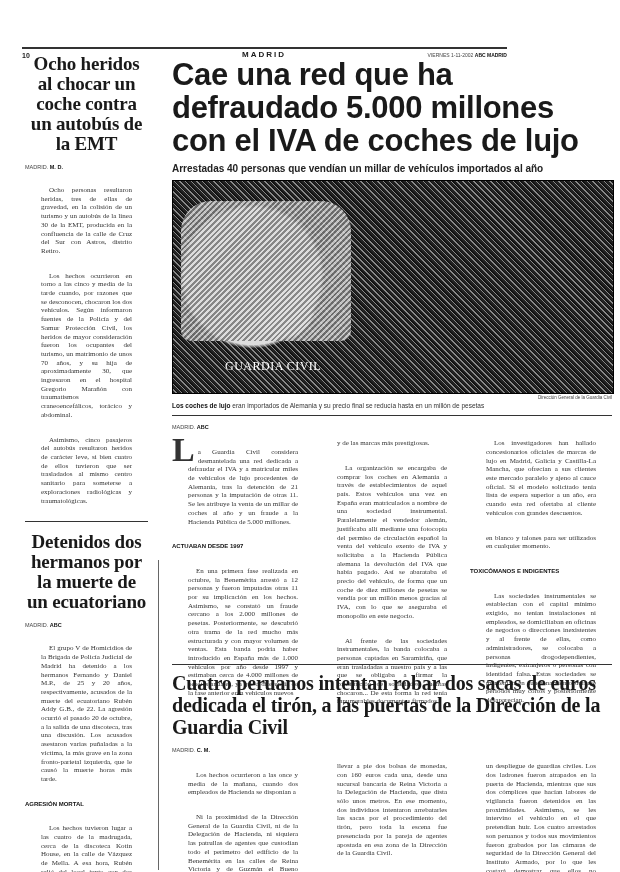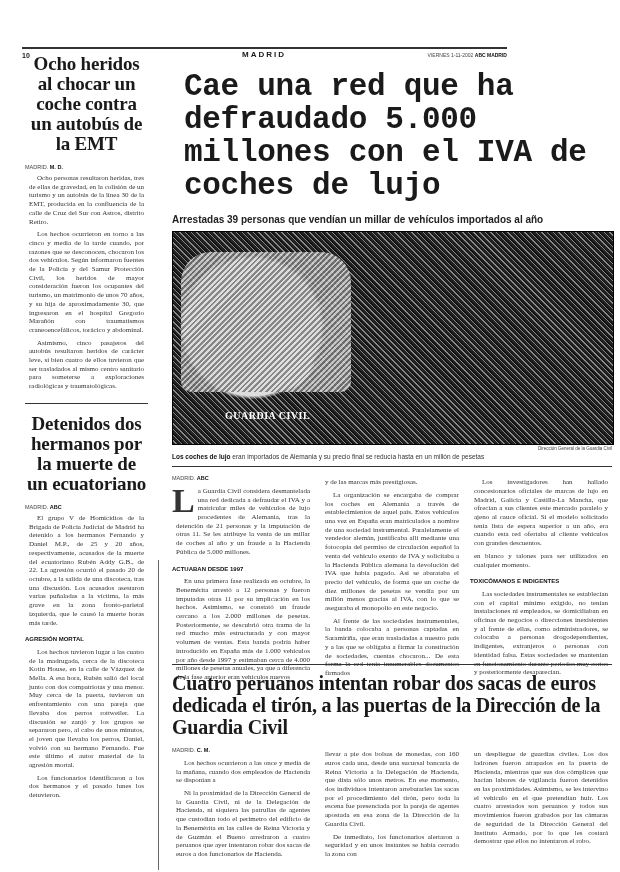--- a/index.html
+++ b/index.html
@@ -10,34 +10,34 @@
   .page-number { position: absolute; left: 0; top: 8px; font-family: "Liberation Sans", sans-serif; font-size: 7px; font-weight: bold; }
   .section-title { position: absolute; left: 220px; top: 6px; font-family: "Liberation Sans", sans-serif; font-size: 8px; font-weight: bold; letter-spacing: 2px; }
   .dateline { position: absolute; right: 0; top: 8px; font-family: "Liberation Sans", sans-serif; font-size: 5px; color: #444; }
   .dateline b { color: #111; }
 
   .left-col { position: absolute; left: 25px; top: 54px; width: 123px; }
   .headline-sm { font-family: "Liberation Serif", serif; font-weight: bold; font-size: 19px; line-height: 20px; margin: 0 0 10px 0; letter-spacing: -0.2px; text-align: center; }
   .byline { font-family: "Liberation Sans", sans-serif; font-size: 5.5px; color: #444; margin-bottom: 2px; }
   .byline b { color: #111; }
   .body-text { font-family: "Liberation Serif", serif; font-size: 7px; line-height: 8.7px; text-align: justify; color: #333; }
-  .body-text p { margin: 4px; text-indent: 8px; }
+  .body-text p { margin: 16px; text-indent: 8px; }
   .subhead { font-family: "Liberation Sans", sans-serif; font-weight: bold; font-size: 6px; margin: 8px 0 2px 0; color: #111; }
   .rule { height: 1.2px; background: #333; margin: 12px 0 10px 0; }
 
   .main { position: absolute; left: 172px; top: 58px; width: 440px; }
-  .headline-lg { font-family: Liberation Mono, monospace; font-weight: bold; font-size: 31px; line-height: 33px; margin: 12px; letter-spacing: -0.3px; }
+  .headline-lg { font-family: Liberation Sans, sans-serif; font-weight: bold; font-size: 31px; line-height: 33px; margin: 0; letter-spacing: -0.3px; }
   .deck { font-family: "Liberation Sans", sans-serif; font-weight: bold; font-size: 10px; margin: 6px 0 6px 0; color: #222; }
   .photo { width: 440px; height: 212px; background:
       radial-gradient(circle at 25% 60%, #eee 0 8%, transparent 9%),
       radial-gradient(circle at 18% 45%, #ddd 0 18%, transparent 19%),
       repeating-linear-gradient(45deg, #222 0 2px, #888 2px 3px, #111 3px 4px),
       #444; position: relative; border: 1px solid #000; }
   .photo-left { position: absolute; left: 8px; top: 20px; width: 170px; height: 140px; background: repeating-linear-gradient(135deg, #ddd 0 2px, #777 2px 4px); border-radius: 30px 30px 10px 10px; opacity: 0.85; }
-  .photo-plate { position: absolute; left: 52px; top: 178px; font-family: "Liberation Serif", serif; font-size: 10px; color: #fff; font-weight: bold; letter-spacing: 0.5px; }
+  .photo-plate { position: absolute; left: 52px; top: 178px; font-family: "Liberation Serif", serif; font-size: 12px; color: #fff; font-weight: normal; letter-spacing: 0.5px; }
   .photo-credit { font-family: "Liberation Sans", sans-serif; font-size: 4.5px; text-align: right; color: #444; margin-top: 1px; }
   .caption { font-family: "Liberation Sans", sans-serif; font-size: 6.5px; margin: 2px 0 6px 0; color: #333; }
   .caption b { color: #111; }
   .cols3 { display: flex; gap: 7px; }
   .col { width: 142px; }
   .dropcap { float: left; font-family: "Liberation Serif", serif; font-weight: bold; font-size: 34px; line-height: 28px; margin: 2px 3px 0 0; }
   .col-rule-top { height: 1.2px; background: #333; margin-bottom: 7px; }
 
   .bottom { position: absolute; left: 172px; top: 664px; width: 440px; }
   .headline-md { font-family: "Liberation Serif", serif; font-weight: bold; font-size: 20px; line-height: 22px; margin: 4px 0 8px 0; letter-spacing: -0.2px; }
@@ -74,21 +74,21 @@
       <p>Los hechos tuvieron lugar a las cuatro de la madrugada, cerca de la discoteca Kotin House, en la calle de Vázquez de Mella. A esa hora, Rubén salió del local junto con dos compatriotas y una menor. Muy cerca de la puerta, tuvieron un enfrentamiento con una pareja que llevaba dos perros rottweiler. La discusión se zanjó y los grupos se separaron pero, al cabo de unos minutos, el joven que llevaba los perros, Daniel, volvió con su hermano Fernando. Fue este último el autor material de la agresión mortal.</p>
       <p>Los funcionarios identificaron a los dos hermanos y el pasado lunes los detuvieron.</p>
     </div>
   </article>
 </div>
 
 <div class="vrule" style="left:158px; top:560px; height:310px;"></div>
 
 <div class="main">
   <h1 class="headline-lg">Cae una red que ha defraudado 5.000 millones con el IVA de coches de lujo</h1>
-  <div class="deck">Arrestadas 39 personas que vendían un millar de vehículos importados al año</div>
+  <div class="deck">Arrestadas 40 personas que vendían un millar de vehículos importados al año</div>
   <div class="photo">
     <div class="photo-left"></div>
     <span class="photo-plate">GUARDIA CIVIL</span>
   </div>
   <div class="photo-credit">Dirección General de la Guardia Civil</div>
   <div class="caption"><b>Los coches de lujo</b><span> eran importados de Alemania y su precio final se reducía hasta en un millón de pesetas</span></div>
   <div class="col-rule-top"></div>
   <div class="cols3">
     <div class="col body-text">
       <div class="byline"><span>MADRID.</span> <b>ABC</b></div>

